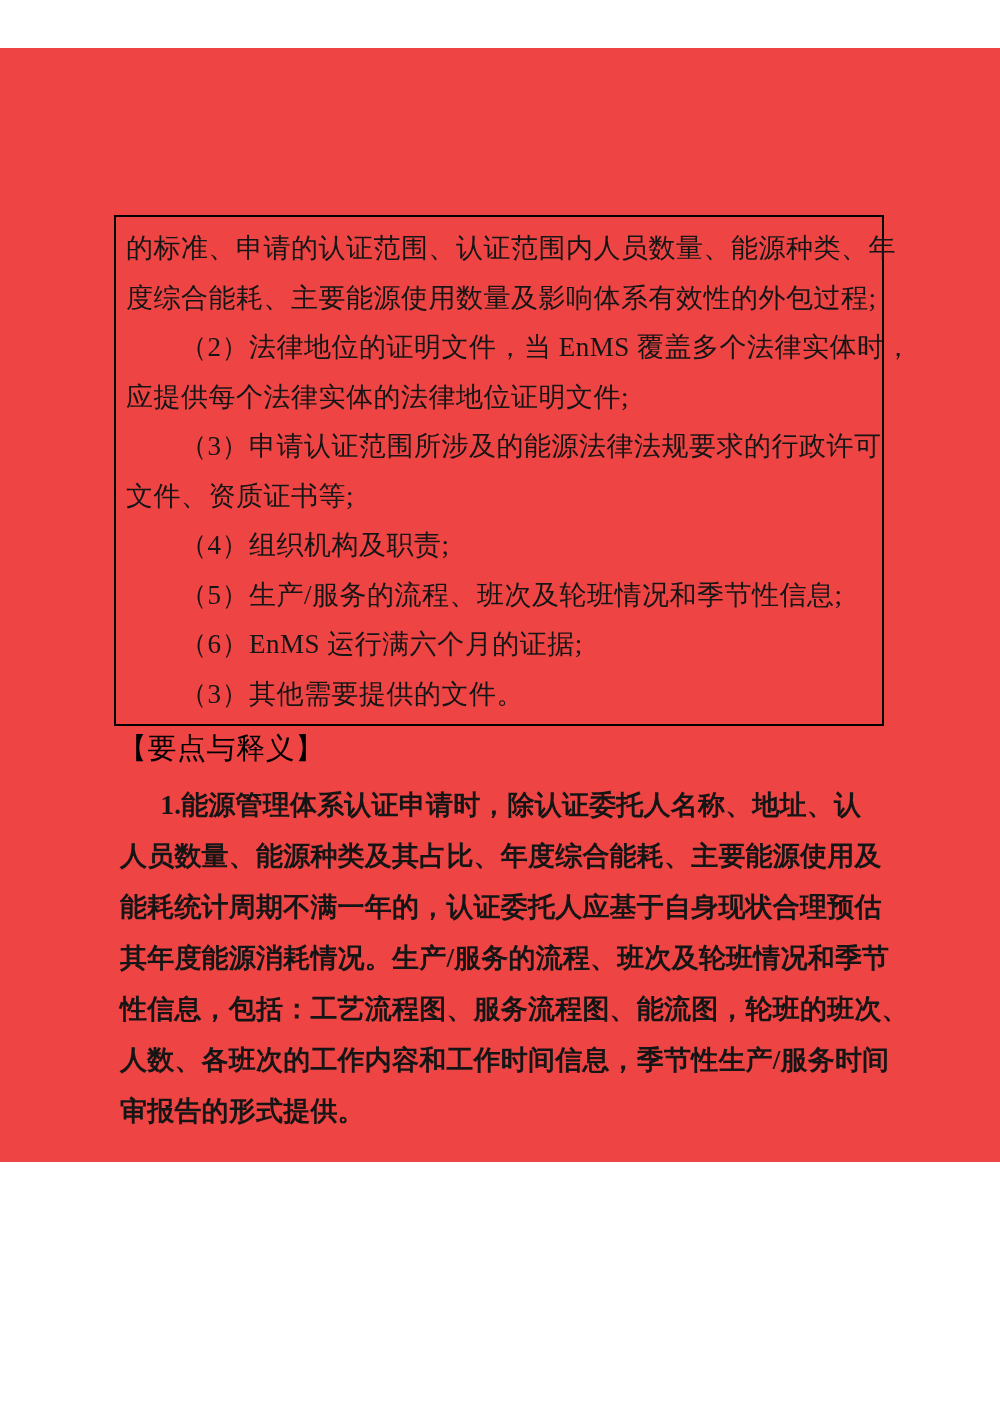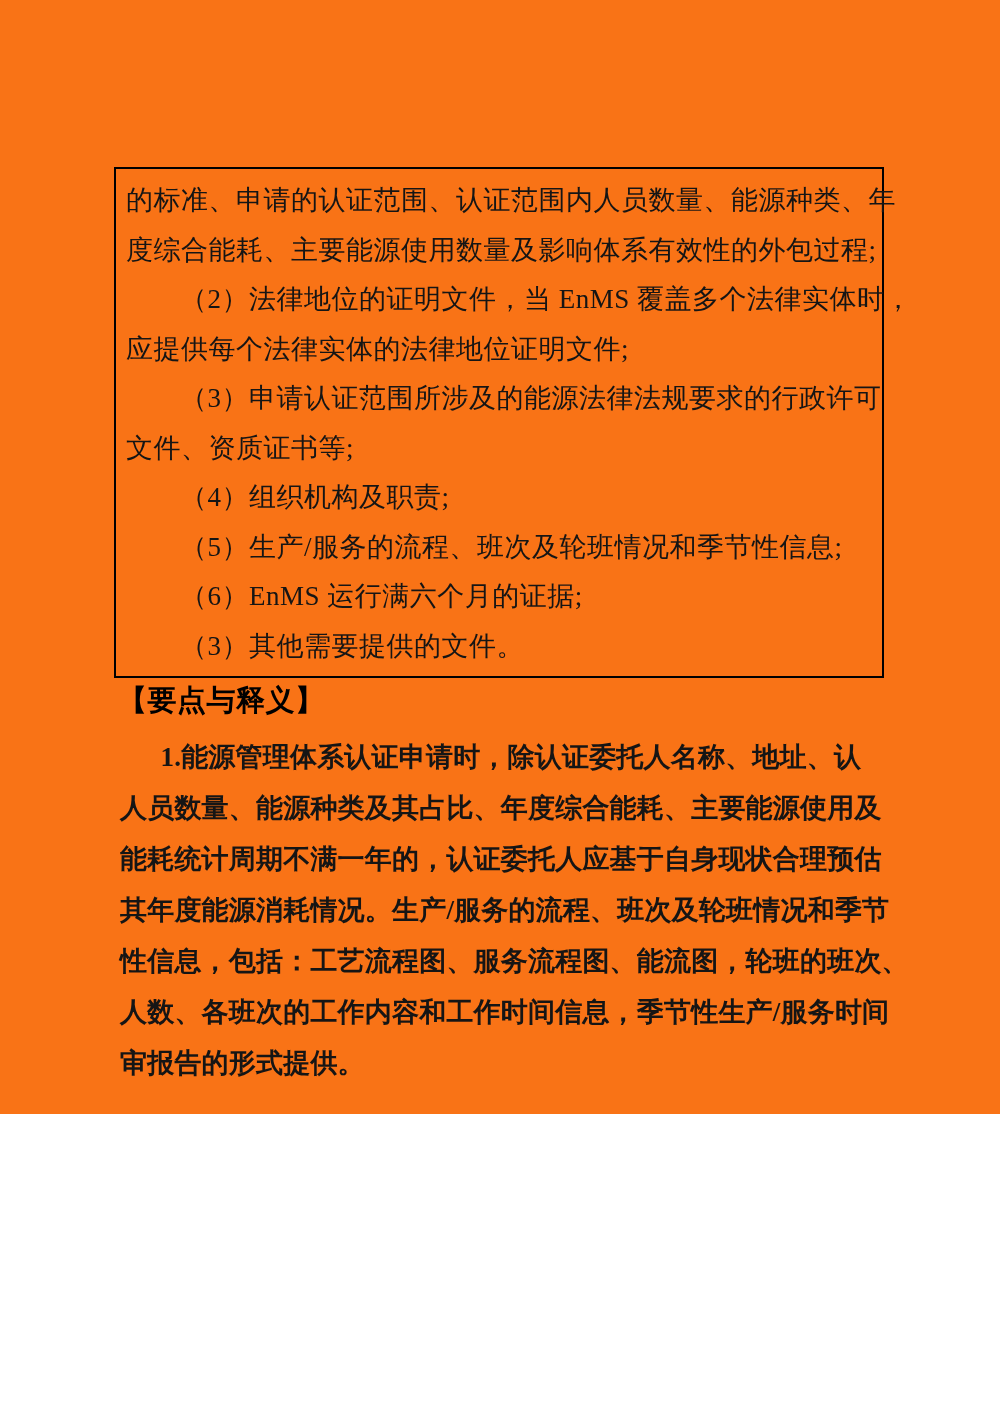--- a/index.html
+++ b/index.html
@@ -4,24 +4,25 @@
 <style>
   html, body {
     margin: 0;
     padding: 0;
     background: #ffffff;
   }
   .page {
     position: relative;
     width: 1000px;
     height: 1114px;
-    background: #f97316;
+    background: #ef4444;
     color: #111111;
     font-family: "Liberation Serif", "DejaVu Serif", serif;
     overflow: hidden;
+    margin-top: 48px;
   }
   .box {
     position: absolute;
     left: 114px;
     top: 167px;
     width: 770px;
     box-sizing: border-box;
     border: 2px solid #000000;
     padding: 7px 8px 5px 10px;
   }
@@ -34,21 +35,21 @@
   }
   .indent2 {
     text-indent: 2em;
   }
   .section-heading {
     position: absolute;
     left: 118px;
     top: 681px;
     margin: 0;
     font-family: "Liberation Sans", "DejaVu Sans", sans-serif;
-    font-weight: 700;
+    font-weight: 400;
     font-size: 29px;
     color: #000000;
     letter-spacing: 0.5px;
   }
   .para {
     position: absolute;
     left: 120px;
     top: 732px;
     width: 764px;
   }

